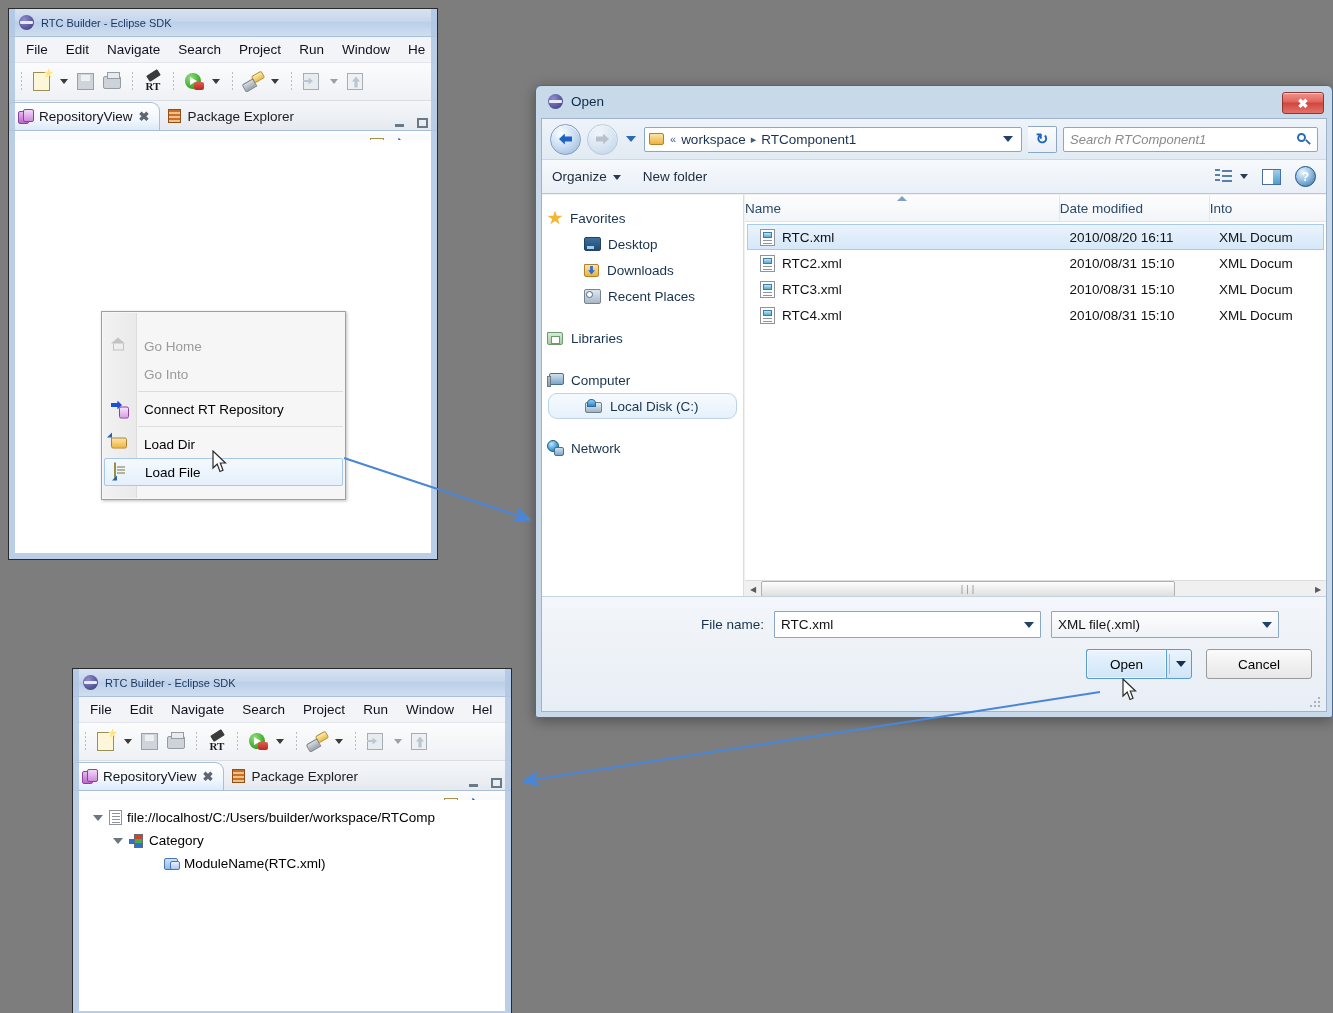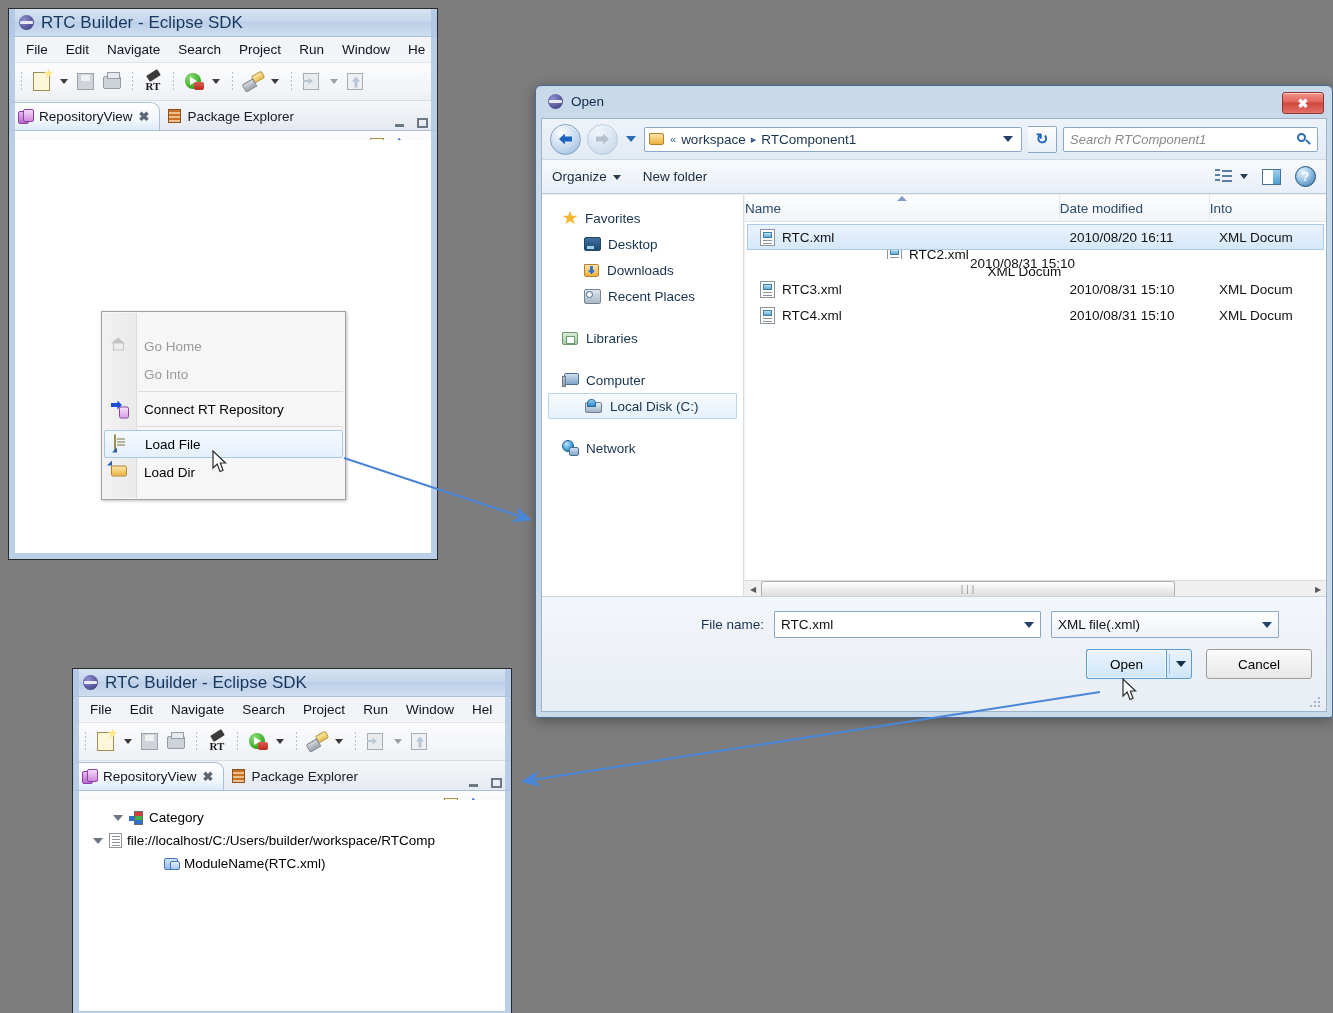--- a/index.html
+++ b/index.html
@@ -31,21 +31,21 @@
   }
   .win-titlebar{
     height:28px;
     background:linear-gradient(to bottom,#d7e3f2 0%,#c6d6ec 45%,#bccfe8 50%,#cfdef0 100%);
     display:flex;align-items:center;
     padding-left:10px;
     box-sizing:border-box;
     border-bottom:1px solid #a9c0dd;
   }
   .win-title{
-    font-size:17px;color:#17365d;margin-left:7px;white-space:nowrap;
+    font-size:11px;color:#17365d;margin-left:7px;white-space:nowrap;
   }
   .eclipse-logo{
     width:15px;height:15px;border-radius:50%;
     background:radial-gradient(circle at 35% 32%,#8f8fd0 0%,#5b5b9e 55%,#3a3a73 100%);
     position:relative;flex:none;
   }
   .eclipse-logo:after{
     content:"";position:absolute;left:1px;right:1px;top:6px;height:3px;
     background:#e9e9f5;border-radius:1px;
   }
@@ -319,25 +319,25 @@
   .ico-help{width:19px;height:19px;border-radius:50%;
     background:radial-gradient(circle at 35% 28%,#eaf5fd 0%,#9fc8e8 40%,#2f6fa8 100%);
     border:1px solid #1f4f7a;color:#fff;font-size:12px;font-weight:bold;
     display:flex;align-items:center;justify-content:center;}
 
   .navpane{
     position:absolute;background:#fff;border-right:1px solid #d6dde4;box-sizing:border-box;
     padding-top:10px;overflow:hidden;
   }
   .nav-item{display:flex;align-items:center;gap:7px;height:26px;font-size:13.5px;
-    color:#17324e;padding-left:20px;box-sizing:border-box;white-space:nowrap;}
+    color:#17324e;padding-left:5px;box-sizing:border-box;white-space:nowrap;}
   .nav-item.child{padding-left:42px;}
   .nav-item.selected{
     background:linear-gradient(to bottom,#f6fafe,#e6f1fb);
-    border:1px solid #bcd4ea;border-radius:1px;margin:0 6px;padding-left:36px;
+    border:1px solid #bcd4ea;border-radius:9px;margin:0 6px;padding-left:36px;
   }
   .nav-spacer{height:16px;}
   .i-star{width:16px;height:15px;background:#f5b731;flex:none;
     clip-path:polygon(50% 0,61% 35%,98% 35%,68% 57%,79% 92%,50% 70%,21% 92%,32% 57%,2% 35%,39% 35%);}
   .i-desktop{width:17px;height:14px;flex:none;background:linear-gradient(#3f6f9e,#1f4a74);
     border:1px solid #20435f;border-radius:2px;position:relative;box-sizing:border-box;}
   .i-desktop:after{content:"";position:absolute;left:2px;bottom:1px;width:7px;height:3px;background:#9fd0ea;}
   .i-dl{width:16px;height:15px;flex:none;position:relative;}
   .i-dl:before{content:"";position:absolute;left:0;top:1px;width:15px;height:13px;
     background:linear-gradient(#fde3a9,#edb33b);border:1px solid #b2812a;border-radius:0 2px 2px 2px;box-sizing:border-box;}
@@ -530,27 +530,27 @@
 
   <div class="ctx-sep"></div>
 
   <div class="ctx-item">
     <span class="ctx-ico"><span class="ci-conn"></span></span>
     <span>Connect RT Repository</span>
   </div>
 
   <div class="ctx-sep"></div>
 
+  <div class="ctx-item">
+    <span class="ctx-ico"><span class="ci-loaddir"></span></span>
+    <span>Load Dir</span>
+  </div>
   <div class="ctx-item hover">
     <span class="ctx-ico"><span class="ci-loadfile"></span></span>
     <span>Load File</span>
-  </div>
-  <div class="ctx-item">
-    <span class="ctx-ico"><span class="ci-loaddir"></span></span>
-    <span>Load Dir</span>
   </div>
 </div>
 
 <div class="cursor" style="left:212px;top:450px;">
   <svg width="17" height="24" viewBox="0 0 17 24">
       <path d="M1,1 L1,18 L5.2,14 L8,21.5 L11,20.2 L8.3,13 L13.5,13 Z" fill="#ffffff" stroke="#2b2b2b" stroke-width="1.2"></path>
     </svg>
 </div>
 
 <div class="dlg" style="left:535px;top:85px;width:798px;height:633px;">
@@ -646,21 +646,21 @@
 
       <div style="position:absolute;left:0;right:0;top:29px;bottom:18px;overflow:hidden;">
         <div class="frow sel" style="margin:0 2px;">
           <span class="fc" style="width:321px;">
             <span class="i-xml"></span>
             <span>RTC.xml</span>
           </span>
           <span class="fc" style="width:155px;">2010/08/20 16:11</span>
           <span class="fc" style="width:120px;">XML Docum</span>
         </div>
-        <div class="frow" style="margin:0 3px;flex-direction:column;">
+        <div class="frow" style="margin:0 3px;">
           <span class="fc" style="width:321px;">
             <span class="i-xml"></span>
             <span>RTC2.xml</span>
           </span>
           <span class="fc" style="width:155px;">2010/08/31 15:10</span>
           <span class="fc" style="width:120px;">XML Docum</span>
         </div>
         <div class="frow" style="margin:0 3px;">
           <span class="fc" style="width:321px;">
             <span class="i-xml"></span>
@@ -782,29 +782,29 @@
       <span class="tab-max"></span>
     </div>
   </div>
   <div class="viewtoolbar">
     <span class="ico-folder"></span>
     <span class="ico-file"></span>
     <span class="ico-conn"></span>
     <span class="view-menu-arrow"></span>
   </div>
   <div class="viewbody" style="top:131px;padding-top:6px;">
+    <div class="tree-row" style="padding-left:20px;">
+      <span class="tw"></span>
+      <span class="ico-doc"></span>
+      <span>file://localhost/C:/Users/builder/workspace/RTComp</span>
+    </div>
     <div class="tree-row" style="padding-left:40px;">
       <span class="tw"></span>
       <span class="ico-cat"></span>
       <span>Category</span>
-    </div>
-    <div class="tree-row" style="padding-left:20px;">
-      <span class="tw"></span>
-      <span class="ico-doc"></span>
-      <span>file://localhost/C:/Users/builder/workspace/RTComp</span>
     </div>
     <div class="tree-row" style="padding-left:90px;">
       <span class="ico-module"></span>
       <span>ModuleName(RTC.xml)</span>
     </div>
   </div>
   <div class="win-frame"></div>
 </div>
 
 <svg class="arrows">

